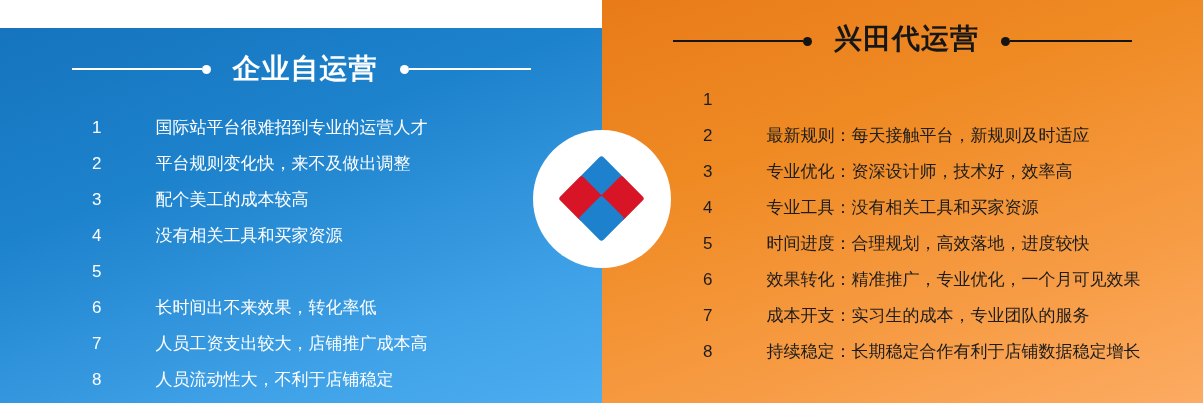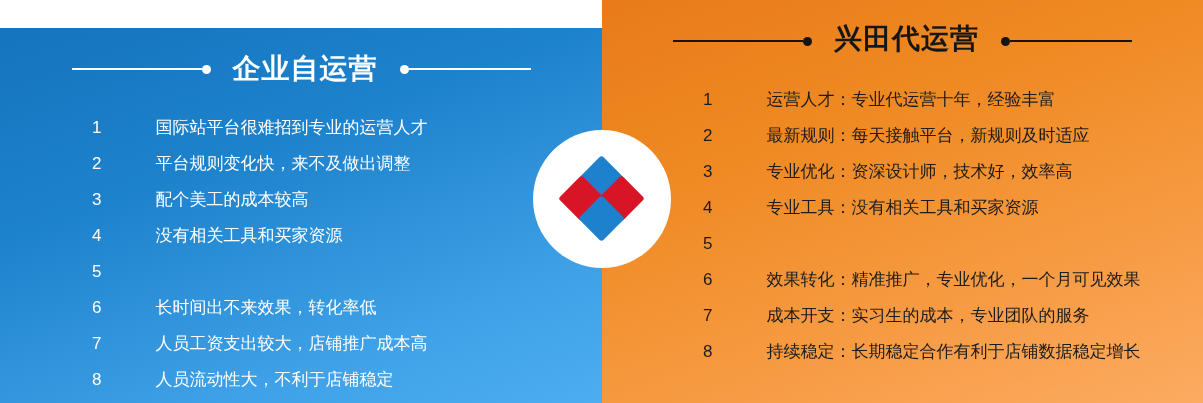--- a/index.html
+++ b/index.html
@@ -183,36 +183,36 @@
       <span class="dot"></span>
       <span class="hdr-gap-l"></span>
       <h2 class="panel-title">兴田代运营</h2>
       <span class="hdr-gap-r"></span>
       <span class="dot"></span>
       <span class="rule rule-right"></span>
     </div>
     <ul class="panel-list">
       <li class="list-item">
         <span class="item-num">1</span>
-        <span class="item-text">运营人才：专业代运营十年，经验丰富</span>
       </li>
       <li class="list-item">
         <span class="item-num">2</span>
         <span class="item-text">最新规则：每天接触平台，新规则及时适应</span>
       </li>
       <li class="list-item">
         <span class="item-num">3</span>
         <span class="item-text">专业优化：资深设计师，技术好，效率高</span>
       </li>
       <li class="list-item">
         <span class="item-num">4</span>
         <span class="item-text">专业工具：没有相关工具和买家资源</span>
       </li>
       <li class="list-item">
         <span class="item-num">5</span>
+        <span class="item-text">时间进度：合理规划，高效落地，进度较快</span>
       </li>
       <li class="list-item">
         <span class="item-num">6</span>
         <span class="item-text">效果转化：精准推广，专业优化，一个月可见效果</span>
       </li>
       <li class="list-item">
         <span class="item-num">7</span>
         <span class="item-text">成本开支：实习生的成本，专业团队的服务</span>
       </li>
       <li class="list-item">

